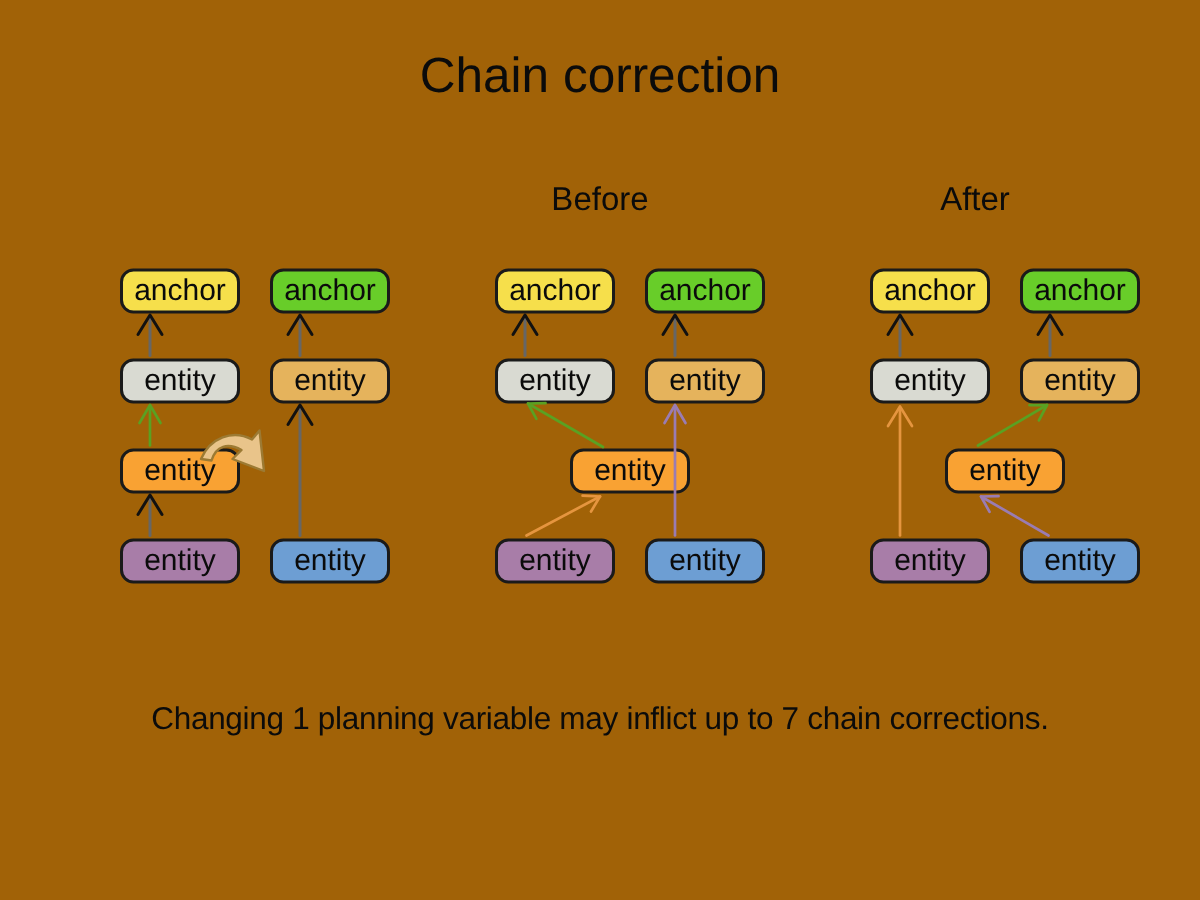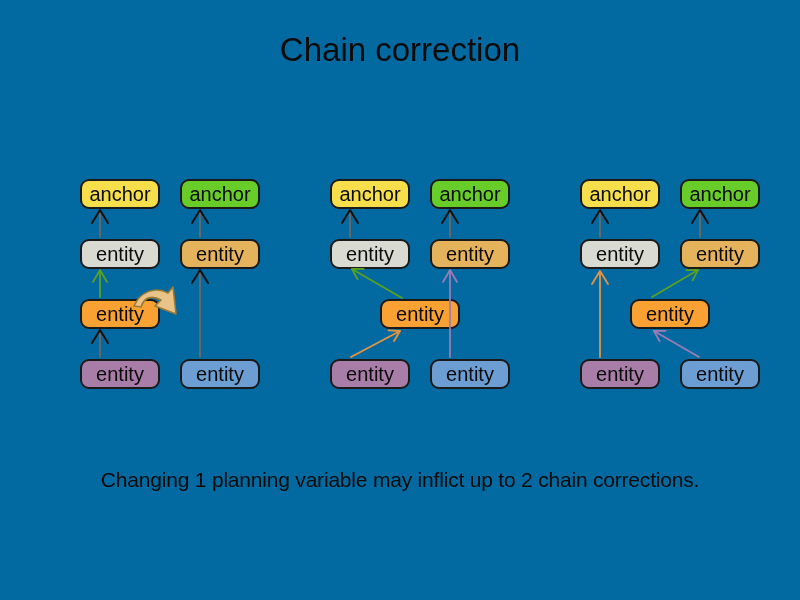--- a/index.html
+++ b/index.html
@@ -1,17 +1,17 @@
 <!DOCTYPE html>
 <html><head>
 <meta charset="utf-8">
 <style>
   html,body{margin:0;padding:0;background:#ffffff;}
   .stage{
-    position:relative;width:800px;height:600px;background:#0369a1;
+    position:relative;width:800px;height:600px;background:#a16207;
     font-family:"Liberation Sans","DejaVu Sans",sans-serif;color:#111;
     overflow:hidden;
   }
   .title{
     position:absolute;left:0;top:31px;width:800px;text-align:center;
     font-size:33px;line-height:38px;color:#0b0b0b;
   }
   .col-header{
     position:absolute;top:119px;width:180px;text-align:center;
     font-size:22px;line-height:28px;color:#0b0b0b;
@@ -34,20 +34,22 @@
   g.heads{stroke-width:2;}
   g.cgrp{stroke-width:1.8;}
   path.move{stroke-width:1.6;stroke-linejoin:round;}
 </style>
 </head>
 <body>
 
 <div class="stage">
 
   <div class="title">Chain correction</div>
+  <div class="col-header hdr-before">Before</div>
+  <div class="col-header hdr-after">After</div>
 
   <div class="box" style="left: 60px; top: 179px; background: rgb(246, 223, 75);">anchor</div>
   <div class="box" style="left: 160px; top: 179px; background: rgb(104, 205, 41);">anchor</div>
   <div class="box" style="left: 60px; top: 239px; background: rgb(217, 218, 210);">entity</div>
   <div class="box" style="left: 160px; top: 239px; background: rgb(229, 179, 92);">entity</div>
   <div class="box" style="left: 60px; top: 299px; background: rgb(249, 162, 51);">entity</div>
   <div class="box" style="left: 60px; top: 359px; background: rgb(168, 125, 168);">entity</div>
   <div class="box" style="left: 160px; top: 359px; background: rgb(109, 158, 211);">entity</div>
 
   <div class="box" style="left: 310px; top: 179px; background: rgb(246, 223, 75);">anchor</div>
@@ -109,14 +111,14 @@
     <g class="cgrp" stroke="#9a7cb3">
       <line x1="450" y1="357" x2="450" y2="271"></line>
       <path class="ch" d="M 443 282 L 450 270 L 457 282"></path>
       <line x1="699" y1="357" x2="654" y2="331"></line>
       <path class="ch" d="M 665.7 330.8 L 654 331 L 659.7 341.2"></path>
     </g>
 
     <path class="move" d="M 134 306 C 140 292 155 286 168 293 L 173 287 L 176 314 L 155 306 L 161 300 C 152 295 144 297 141 307 Z" fill="#e9c48a" stroke="#9c7a33"></path>
   </svg>
 
-  <div class="caption">Changing 1 planning variable may inflict up to 2 chain corrections.</div>
+  <div class="caption">Changing 1 planning variable may inflict up to 7 chain corrections.</div>
 </div>
 
 </body></html>

